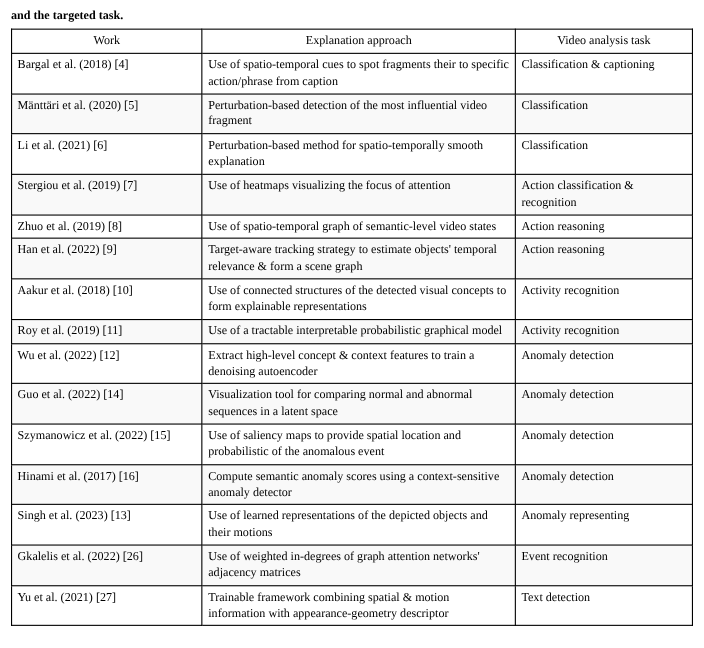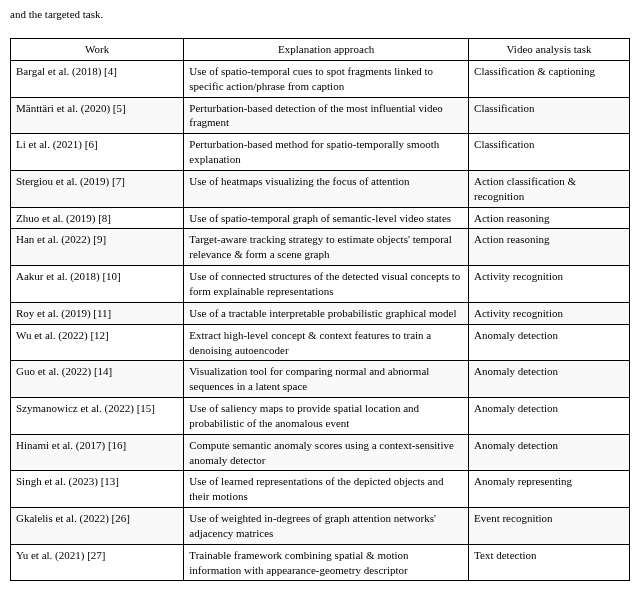--- a/index.html
+++ b/index.html
@@ -5,21 +5,22 @@
     * { margin: 0; padding: 0; box-sizing: border-box; }
     body {
       font-family: "Times New Roman", Times, serif;
       font-size: 11px;
       background: #fff;
       color: #000;
       padding: 8px 10px;
     }
     .intro-text {
       font-size: 11px;
-      margin-bottom: 18px;
+      margin-bottom: 6px;
+      font-weight: bold;
     }
     table {
       border-collapse: collapse;
       width: 100%;
       table-layout: fixed;
     }
     th, td {
       border: 1px solid #000;
       padding: 3px 5px;
       vertical-align: top;
@@ -50,21 +51,21 @@
   <thead>
     <tr>
       <th>Work</th>
       <th>Explanation approach</th>
       <th>Video analysis task</th>
     </tr>
   </thead>
   <tbody id="table-body">
   <tr>
         <td>Bargal et al. (2018) [4]</td>
-        <td>Use of spatio-temporal cues to spot fragments linked to specific action/phrase from caption</td>
+        <td>Use of spatio-temporal cues to spot fragments their to specific action/phrase from caption</td>
         <td>Classification &amp; captioning</td>
       </tr>
       <tr>
         <td>Mänttäri et al. (2020) [5]</td>
         <td>Perturbation-based detection of the most influential video fragment</td>
         <td>Classification</td>
       </tr>
       <tr>
         <td>Li et al. (2021) [6]</td>
         <td>Perturbation-based method for spatio-temporally smooth explanation</td>

